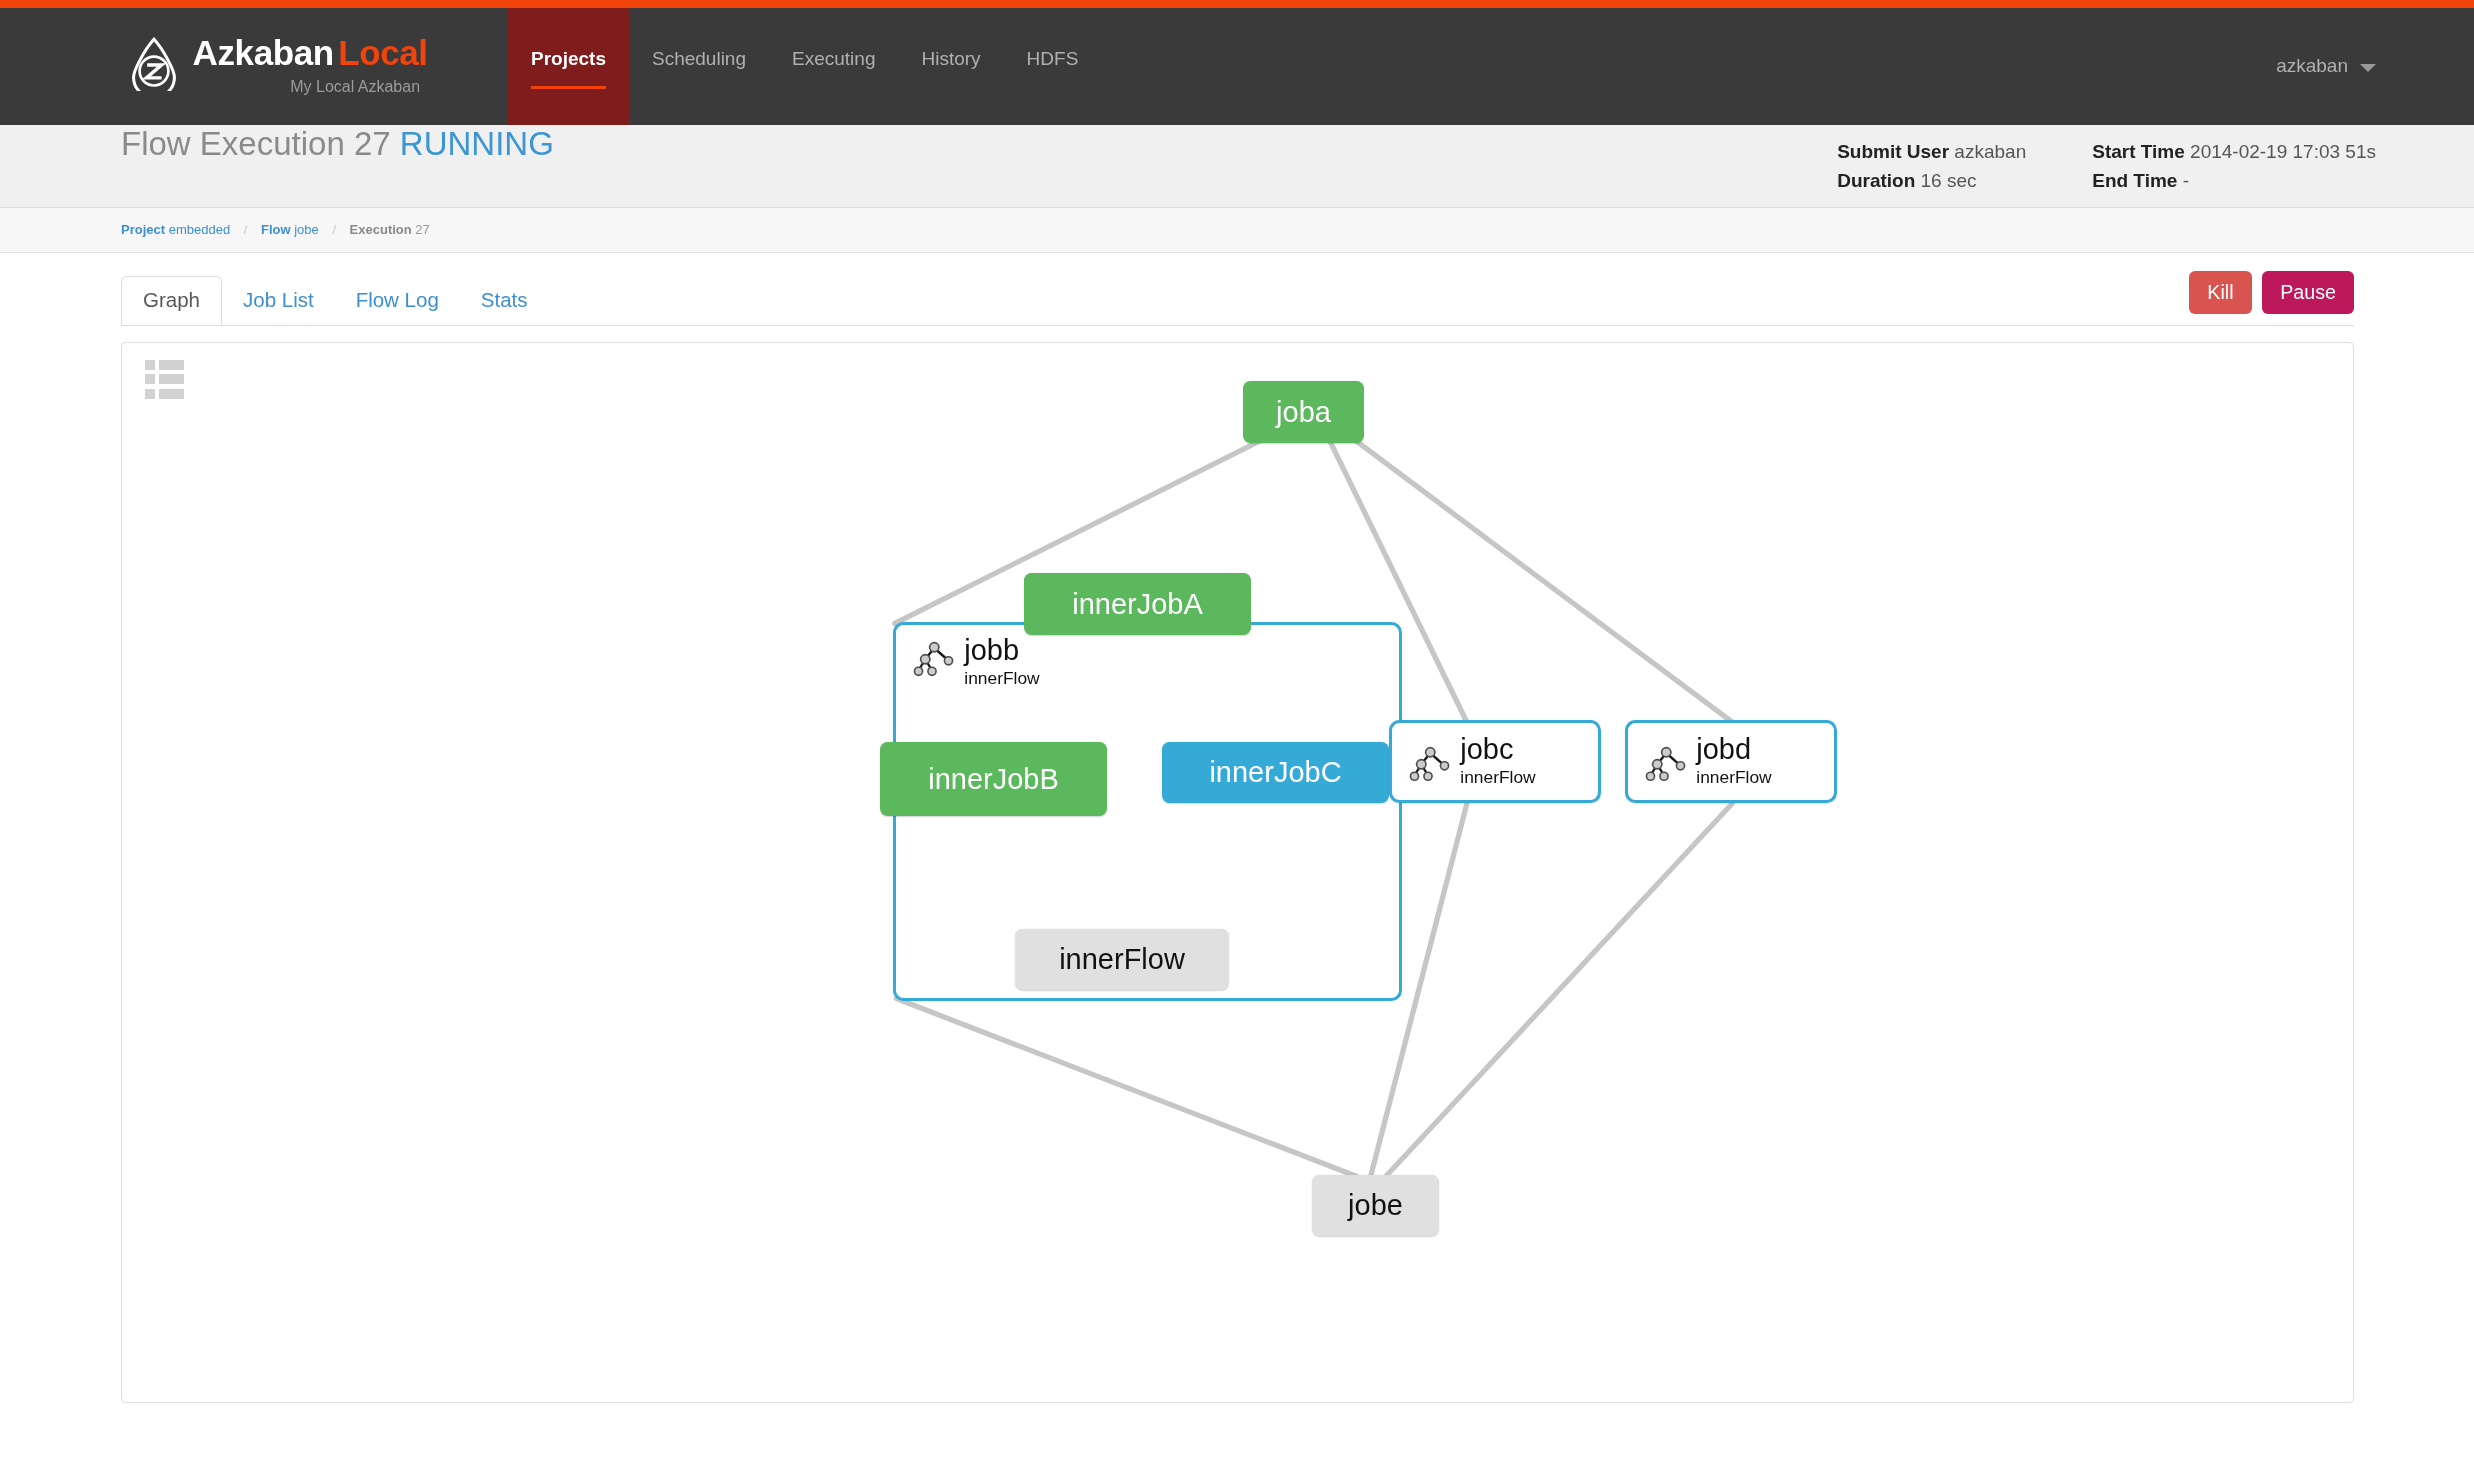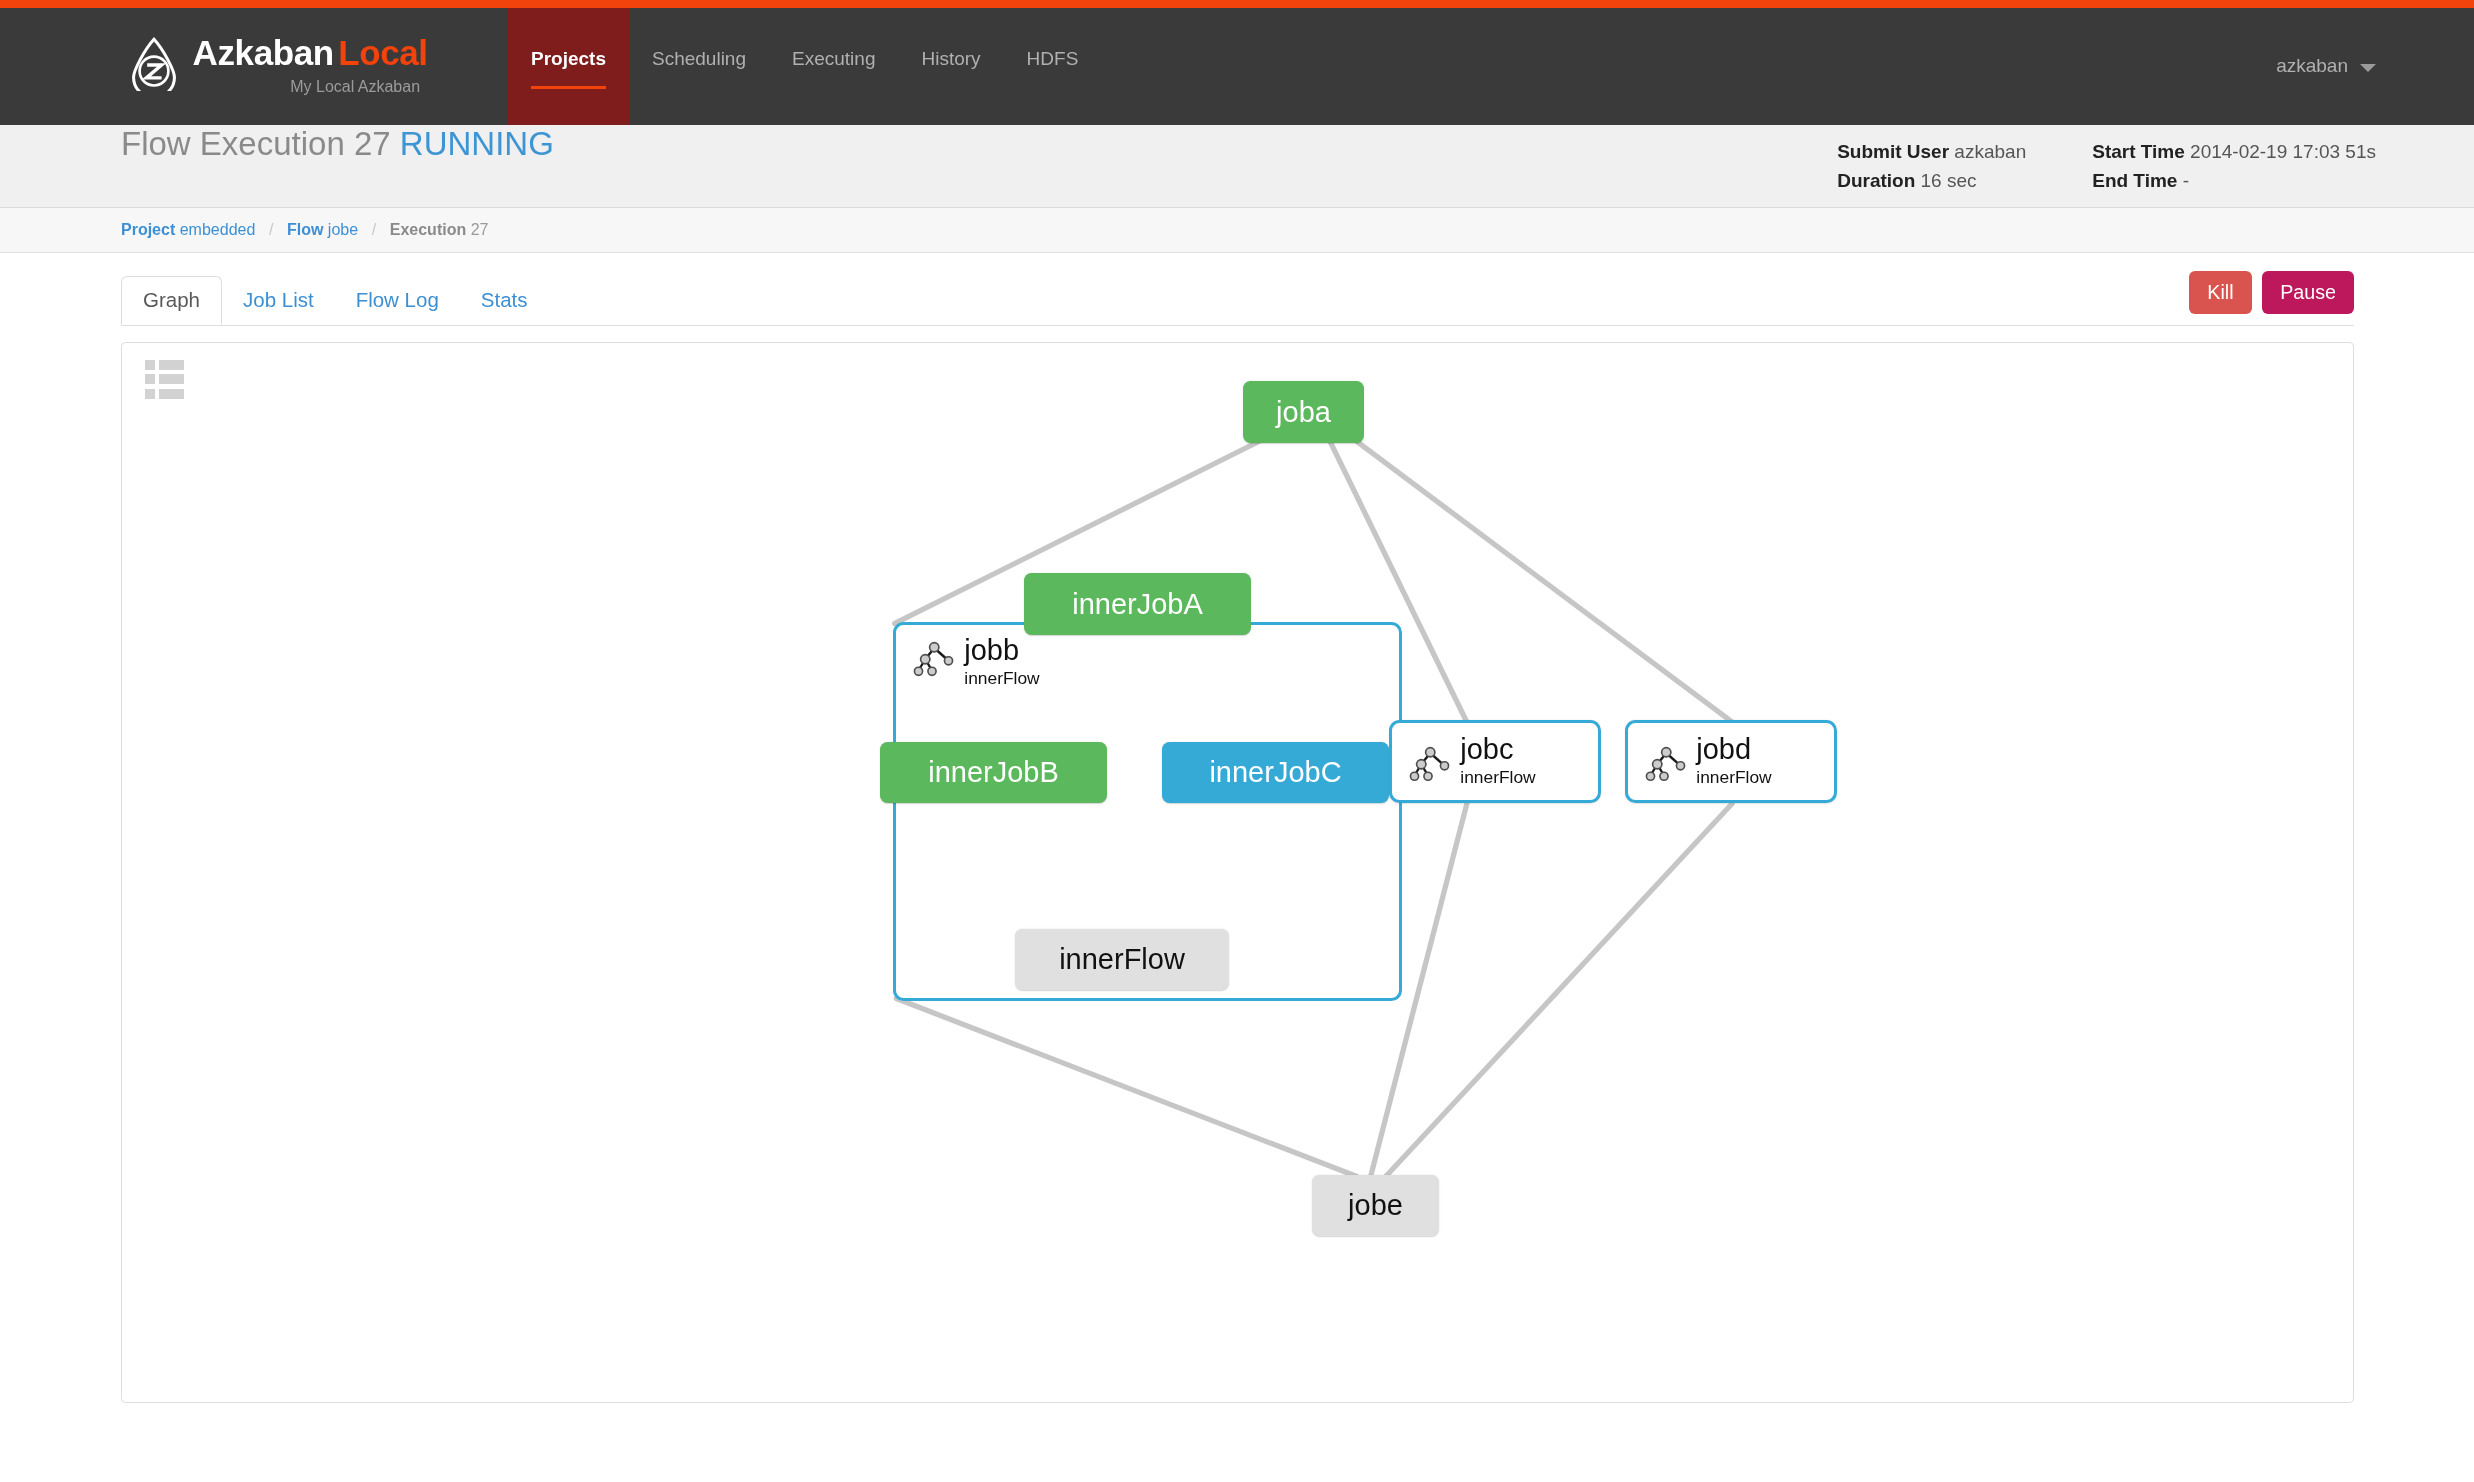--- a/index.html
+++ b/index.html
@@ -62,21 +62,21 @@
     display: flex; align-items: center; gap: 66px; padding-right: 99px;
   }
   .meta-col { font-size: 19px; color: #444; line-height: 1.55; }
   .meta-col b { color: #222; }
   .meta-col .val { color: #555; }
 
   
   .breadcrumb-bar {
     background: #f7f7f7; border-bottom: 0.8px solid #e2e2e2;
     height: 45px; display: flex; align-items: center; padding-left: 121px;
-    font-size: 16px;
+    font-size: 13px;
   }
   .crumb-link { color: #3d8fd4; cursor: pointer; }
   .crumb-link b { font-weight: bold; }
   .crumb-sep { color: #c9c9c9; margin: 0 13.6px; }
   .crumb-current { color: #9a9a9a; }
   .crumb-current b { font-weight: bold; color: #8a8a8a; }
 
   
   .tabs-wrap { position: relative; padding: 0 121px; margin-top: 23px; height: 50px; }
   .tabs { display: flex; align-items: flex-end; height: 50px; border-bottom: 0.8px solid #ddd; }
@@ -326,21 +326,21 @@
           <div class="flow-name">jobb</div>
           <div class="flow-sub">innerFlow</div>
         </div>
       </div>
     </div>
 
     <div class="node green" style="left:902px; top:230px; width:227px; height:62px;">
       <span>innerJobA</span>
     </div>
 
-    <div class="node green" style="left:758px; top:399px; width:227px; height:61px;">
+    <div class="node green" style="left:758px; top:399px; width:227px; height:74px;">
       <span>innerJobB</span>
     </div>
 
     <div class="node blue" style="left:1040px; top:399px; width:227px; height:61px;">
       <span>innerJobC</span>
     </div>
 
     <div class="node gray" style="left:893px; top:586px; width:214px; height:61px;">
       <span>innerFlow</span>
     </div>

